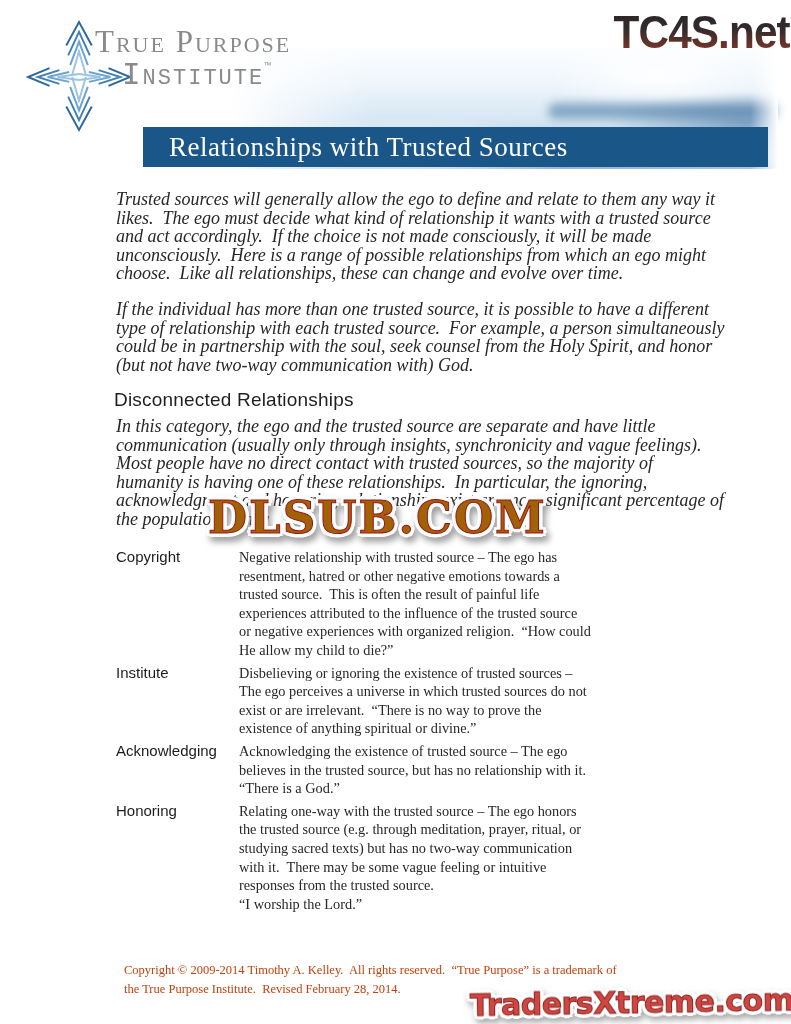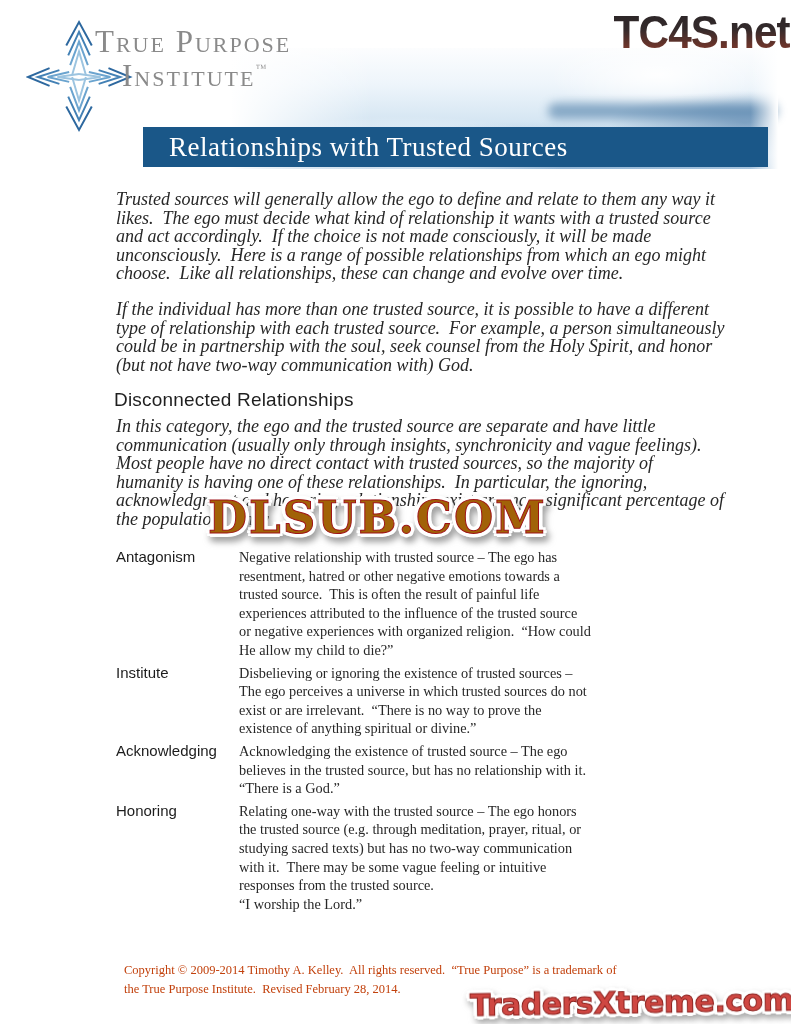--- a/index.html
+++ b/index.html
@@ -30,21 +30,21 @@
   
   .logo-star{position:absolute; left:26px; top:13px; width:108px; height:118px;}
   .logo-star polyline{fill:none; stroke-width:2px; stroke-linejoin:miter;}
   .c1{stroke:#2d689f;} .c2{stroke:#4381b5;} .c3{stroke:#6ba4cf;} .c4{stroke:#9cc4e0;}
   .logo-text{
     position:absolute; left:95px; top:22px;
     font-family:"Liberation Serif",serif; font-variant:small-caps;
     color:#8a8a8a; line-height:1;
   }
   .logo-line1{font-size:31px; letter-spacing:2px;}
-  .logo-line2{font-size:31px; letter-spacing:2px; margin-left:27px; margin-top:3px;}
+  .logo-line2{font-size:31px; letter-spacing:2px; margin-left:27px; margin-top:3px;font-family:Liberation Mono, monospace;}
   .logo-tm{font-size:11px; vertical-align:14px; letter-spacing:0; font-variant:normal; color:#9a9a9a;}
   
   .banner{
     position:absolute; left:143px; top:123px; width:625px; height:40px;
     background:#1a5788;
   }
   .banner-title{
     display:block; padding-left:26px; line-height:41px;
     font-family:"Liberation Serif",serif; font-size:27px; color:#ffffff;
     letter-spacing:.5px; white-space:nowrap;
@@ -158,21 +158,21 @@
   <h2 class="section-heading">Disconnected Relationships</h2>
   <div class="para p3">In this category, the ego and the trusted source are separate and have little
 communication (usually only through insights, synchronicity and vague feelings).
 Most people have no direct contact with trusted sources, so the majority of
 humanity is having one of these relationships.  In particular, the ignoring,
 acknowledgment and honoring relationships exist among a significant percentage of
 the population.  They</div>
 
   <div class="deflist">
     <div class="defrow">
-      <div class="term">Antagonism</div>
+      <div class="term">Copyright</div>
       <div class="desc">Negative relationship with trusted source – The ego has
 resentment, hatred or other negative emotions towards a
 trusted source.  This is often the result of painful life
 experiences attributed to the influence of the trusted source
 or negative experiences with organized religion.  “How could
 He allow my child to die?”</div>
     </div>
     <div class="defrow">
       <div class="term">Institute</div>
       <div class="desc">Disbelieving or ignoring the existence of trusted sources –

